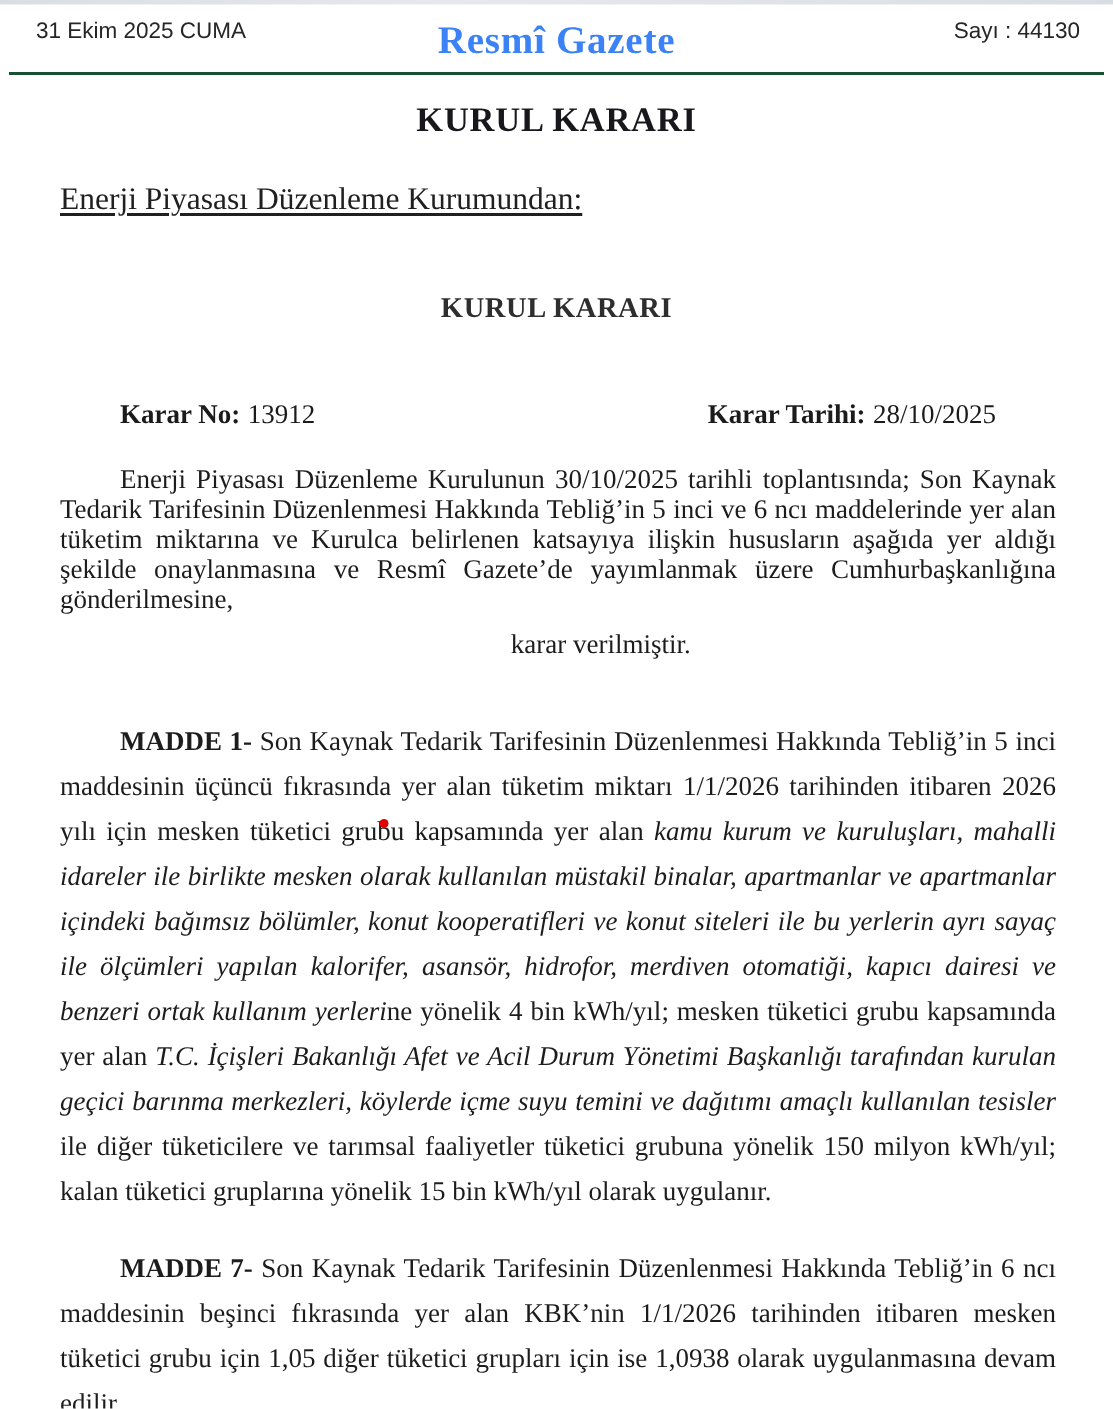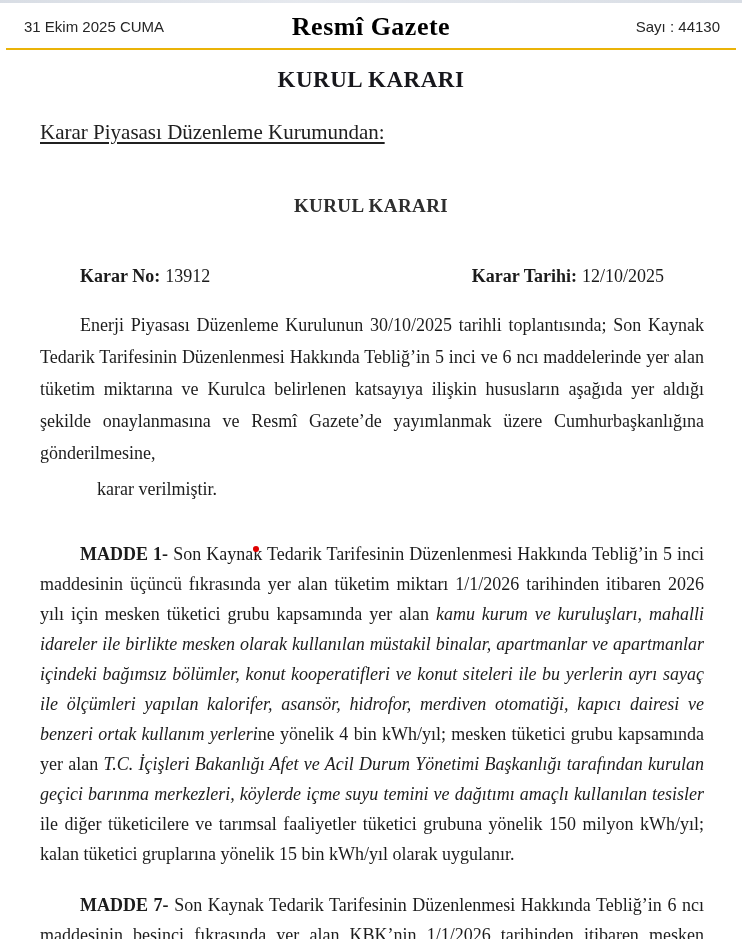--- a/index.html
+++ b/index.html
@@ -11,23 +11,23 @@
     color: #1b1b1b;
     position: relative;
   }
   .scan-edge {
     position: absolute; top: 0; left: 0; right: 0; height: 3px;
     background: linear-gradient(to right, #cfd5de, #dfe3ea 40%, #cfd5de);
     opacity: .8;
   }
   
   .header {
-    display: flex; align-items: center;
+    display: flex; align-items: flex-start;
     padding: 12px 10px 6px 10px;
-    border-bottom: 2px solid #eab308;
+    border-bottom: 2px solid #14532d;
     margin: 0 6px;
   }
   .header-date, .header-issue {
     font-family: "Liberation Sans", sans-serif;
     font-size: 15px; color: #262626; width: 190px;
     padding-bottom: 2px;
   }
   .header-date { text-align: left; padding-left: 8px; }
   .header-issue { text-align: right; padding-right: 6px; }
   .header-title {
@@ -66,29 +66,30 @@
   }
   .karar-row .lbl { font-weight: bold; margin-right: 5px; }
   .body-par {
     font-size: 18px;
     text-align: justify;
     color: #1c1c1c;
     margin-top: 21px;
   }
   .intro {
     margin-top: 22px;
-    line-height: 32px;
+    line-height: 20px;
     text-indent: 40px;
   }
   .resolution {
     margin-top: 4px;
     padding-left: 57px;
     font-size: 18px;
     line-height: 32px;
     color: #1c1c1c;
+    text-align: center;
   }
   .article {
     line-height: 30px;
     text-indent: 40px;
     margin-bottom: 9px;
   }
   .articles { margin-top: 34px; }
   .run-bold { font-weight: bold; }
   .run-italic { font-style: italic; }
   .red-dot {
@@ -99,38 +100,38 @@
     background: #e00000;
   }
 </style>
 </head>
 <body>
 
 <div class="scan-edge"></div>
 
 <div class="header">
   <div class="header-date">31 Ekim 2025 CUMA</div>
-  <div class="header-title" style="color: #000000;">Resmî Gazete</div>
+  <div class="header-title" style="color: #3b82f6;">Resmî Gazete</div>
   <div class="header-issue">Sayı : 44130</div>
 </div>
 
 <div class="section-title">KURUL KARARI</div>
 
-<div class="authority">Karar Piyasası Düzenleme Kurumundan:</div>
+<div class="authority">Enerji Piyasası Düzenleme Kurumundan:</div>
 
 <div class="doc-title">KURUL KARARI</div>
 
 <div class="content">
 
   <div class="karar-row">
     <div>
       <span class="lbl">Karar No:</span><span>13912</span>
     </div>
     <div>
-      <span class="lbl">Karar Tarihi:</span><span>12/10/2025</span>
+      <span class="lbl">Karar Tarihi:</span><span>28/10/2025</span>
     </div>
   </div>
 
   <p class="body-par intro"><span class="run-normal">Enerji Piyasası Düzenleme Kurulunun 30/10/2025 tarihli toplantısında; Son Kaynak Tedarik Tarifesinin Düzenlenmesi Hakkında Tebliğ’in 5 inci ve 6 ncı maddelerinde yer alan tüketim miktarına ve Kurulca belirlenen katsayıya ilişkin hususların aşağıda yer aldığı şekilde onaylanmasına ve Resmî Gazete’de yayımlanmak üzere Cumhurbaşkanlığına gönderilmesine,</span></p>
 
   <p class="resolution">karar verilmiştir.</p>
 
   <div class="articles">
     <p class="body-par article"><span class="run-bold">MADDE 1- </span><span class="run-normal">Son Kaynak Tedarik Tarifesinin Düzenlenmesi Hakkında Tebliğ’in 5 inci maddesinin üçüncü fıkrasında yer alan tüketim miktarı 1/1/2026 tarihinden itibaren 2026 yılı için mesken tüketici grubu kapsamında yer alan </span><span class="run-italic">kamu kurum ve kuruluşları, mahalli idareler ile birlikte mesken olarak kullanılan müstakil binalar, apartmanlar ve apartmanlar içindeki bağımsız bölümler, konut kooperatifleri ve konut siteleri ile bu yerlerin ayrı sayaç ile ölçümleri yapılan kalorifer, asansör, hidrofor, merdiven otomatiği, kapıcı dairesi ve benzeri ortak kullanım yerleri</span><span class="run-normal">ne yönelik 4 bin kWh/yıl; mesken tüketici grubu kapsamında yer alan </span><span class="run-italic">T.C. İçişleri Bakanlığı Afet ve Acil Durum Yönetimi Başkanlığı tarafından kurulan geçici barınma merkezleri, köylerde içme suyu temini ve dağıtımı amaçlı kullanılan tesisler</span><span class="run-normal"> ile diğer tüketicilere ve tarımsal faaliyetler tüketici grubuna yönelik 150 milyon kWh/yıl; kalan tüketici gruplarına yönelik 15 bin kWh/yıl olarak uygulanır.</span></p>
     <p class="body-par article"><span class="run-bold">MADDE 7- </span><span class="run-normal">Son Kaynak Tedarik Tarifesinin Düzenlenmesi Hakkında Tebliğ’in 6 ncı maddesinin beşinci fıkrasında yer alan KBK’nin 1/1/2026 tarihinden itibaren mesken tüketici grubu için 1,05 diğer tüketici grupları için ise 1,0938 olarak uygulanmasına devam edilir.</span></p>

